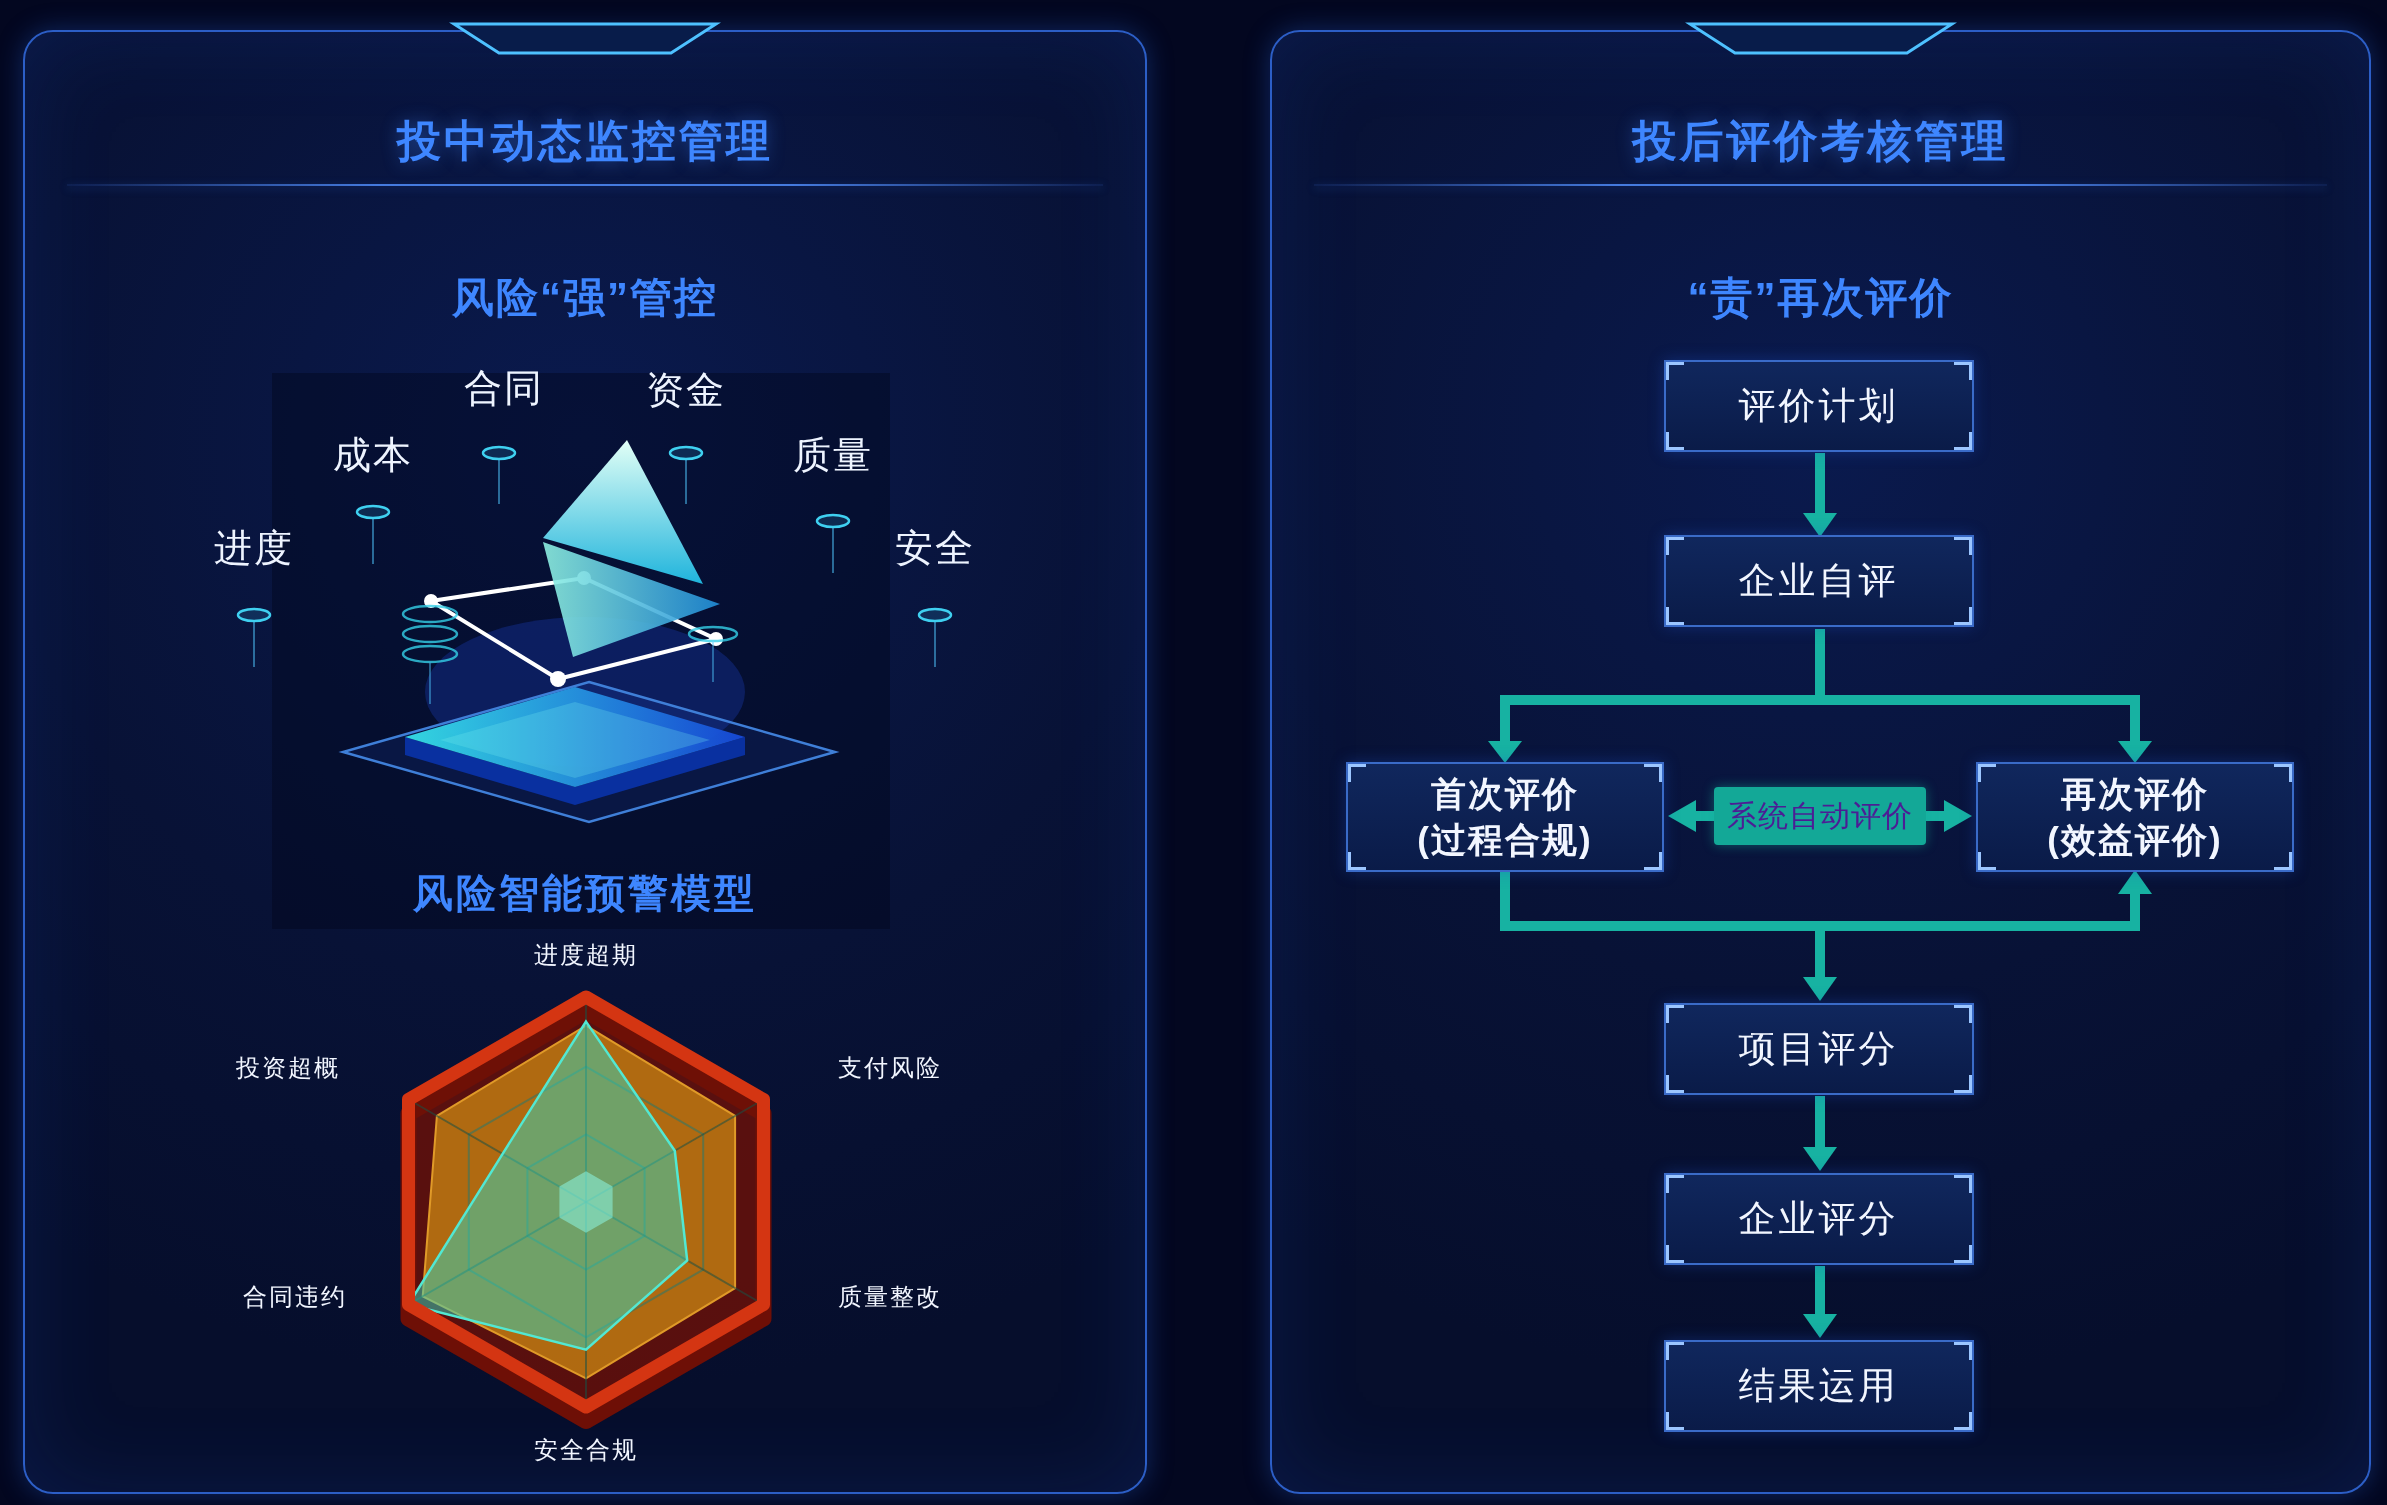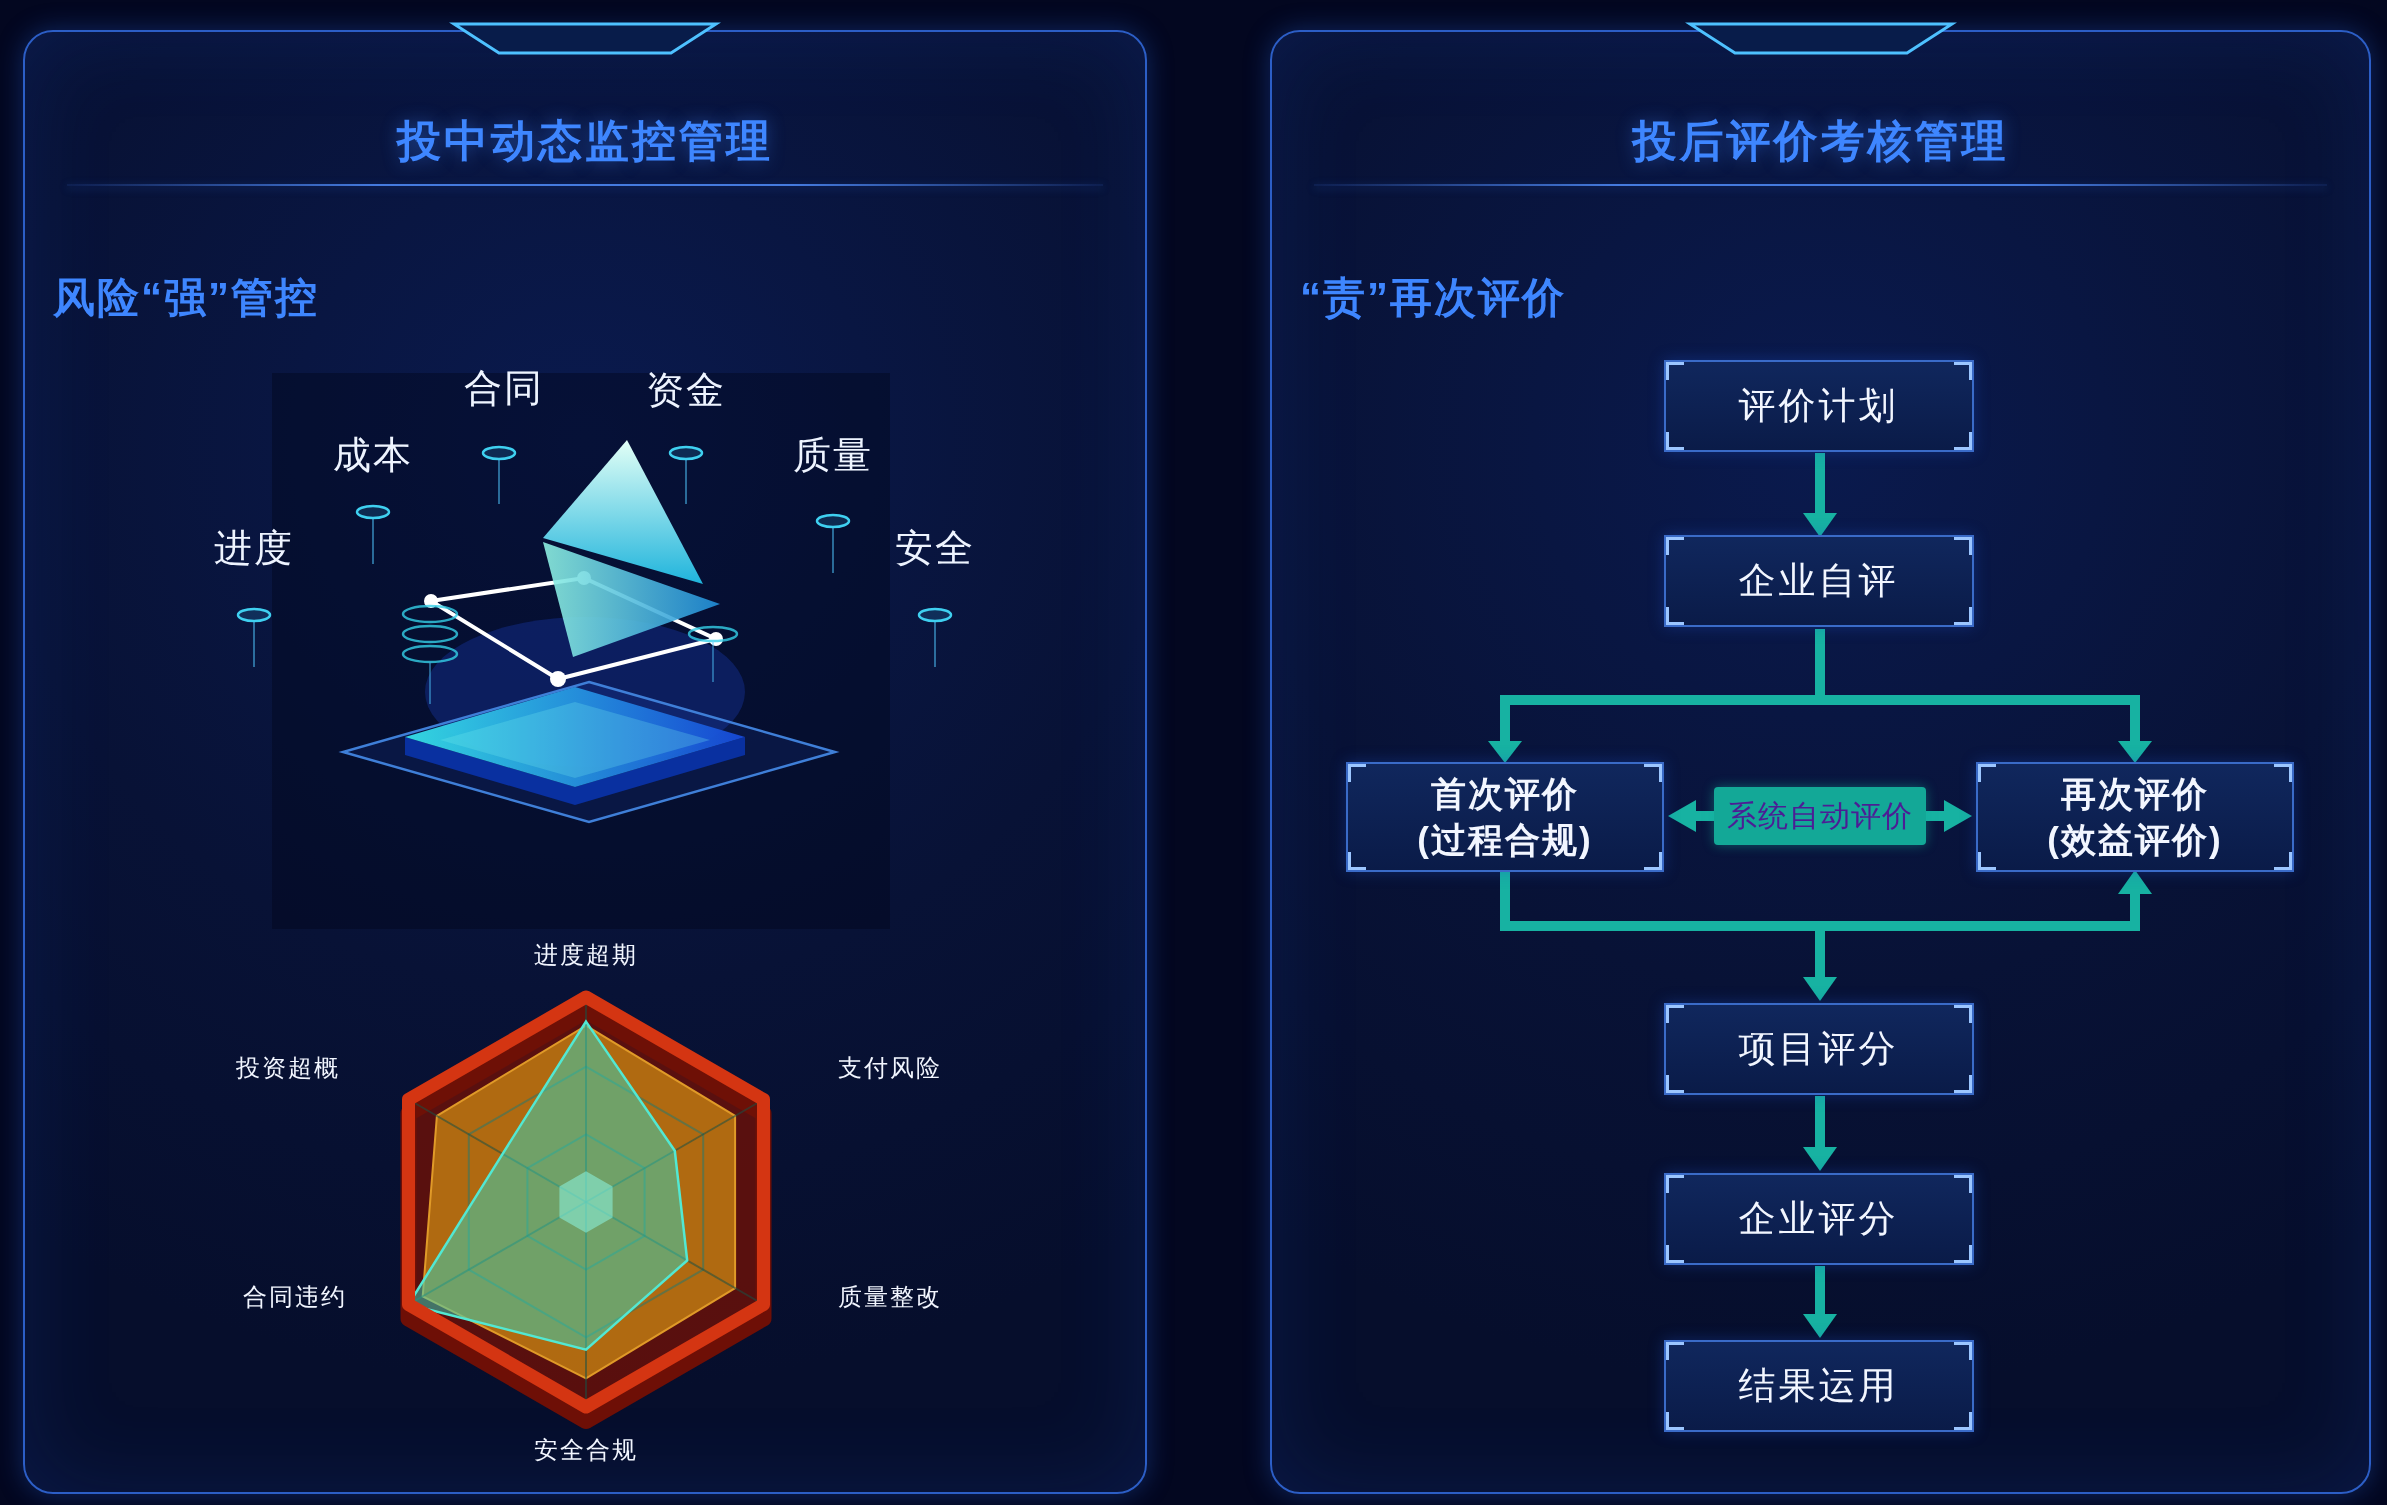--- a/index.html
+++ b/index.html
@@ -22,22 +22,22 @@
     position:absolute;top:80px;left:0;width:100%;text-align:center;
     font-size:44px;font-weight:bold;color:#3e86ff;letter-spacing:3px;
     text-shadow:0 0 18px rgba(60,130,255,.45);
   }
   .divider{
     position:absolute;top:152px;left:42px;right:42px;height:2px;
     background:linear-gradient(90deg,rgba(50,100,210,.15),rgba(80,140,250,.85) 30%,rgba(80,140,250,.85) 70%,rgba(50,100,210,.15));
     box-shadow:0 2px 8px rgba(60,120,240,.35);
   }
   .panel-subtitle{
-    position:absolute;top:238px;left:0;width:100%;text-align:left;
-    font-size:42px;font-weight:bold;color:#3e86ff;letter-spacing:2px;padding-left:28px;
+    position:absolute;top:238px;left:0;width:100%;text-align:center;
+    font-size:42px;font-weight:bold;color:#3e86ff;letter-spacing:2px;
   }
   
   .illus-backdrop{
     position:absolute;left:247px;top:341px;width:618px;height:556px;
     background:rgba(2,6,28,.45);
   }
   .illus-svg{position:absolute;left:150px;top:320px;width:820px;height:560px;}
   .risk-label{
     position:absolute;transform:translate(-50%,-50%);
     font-size:38px;color:#eef4ff;letter-spacing:2px;white-space:nowrap;
@@ -176,20 +176,21 @@
     </g>
   </svg>
 
   <div class="risk-label rp0">合同</div>
   <div class="risk-label rp1">资金</div>
   <div class="risk-label rp2">成本</div>
   <div class="risk-label rp3">质量</div>
   <div class="risk-label rp4">进度</div>
   <div class="risk-label rp5">安全</div>
 
+  <div class="model-caption">风险智能预警模型</div>
 
   <svg id="radar-svg" class="radar-svg" viewBox="0 0 560 510">
       <polygon points="280.0,64 457.5,166.5 457.5,371.5 280.0,474 102.5,371.5 102.5,166.5" fill="none" stroke="#6e0f06" stroke-width="16" stroke-linejoin="round"></polygon>
       <polygon points="280.0,56.2 452.2,155.6 452.2,354.4 280.0,453.9 107.8,354.4 107.8,155.6" fill="rgba(110,16,6,0.8)"></polygon>
       <polygon points="280.0,78.7 429.1,168.9 429.1,341.1 280.0,431.3 116.7,349.3 130.9,168.9" fill="#c07a12" fill-opacity="0.85" stroke="#e09a28" stroke-width="2"></polygon>
       <polygon points="280.0,187.3 338.6,221.2 338.6,288.8 280.0,322.6 221.4,288.8 221.4,221.2" fill="none" stroke="rgba(40,120,110,0.55)" stroke-width="2"></polygon>
       <polygon points="280.0,119.7 397.2,187.4 397.2,322.6 280.0,390.3 162.8,322.6 162.8,187.3" fill="none" stroke="rgba(40,120,110,0.55)" stroke-width="2"></polygon>
       <line x1="280" y1="255" x2="280.0" y2="50.0" stroke="rgba(25,80,70,0.55)" stroke-width="2"></line>
       <line x1="280" y1="255" x2="457.5" y2="152.5" stroke="rgba(25,80,70,0.55)" stroke-width="2"></line>
       <line x1="280" y1="255" x2="457.5" y2="357.5" stroke="rgba(25,80,70,0.55)" stroke-width="2"></line>

